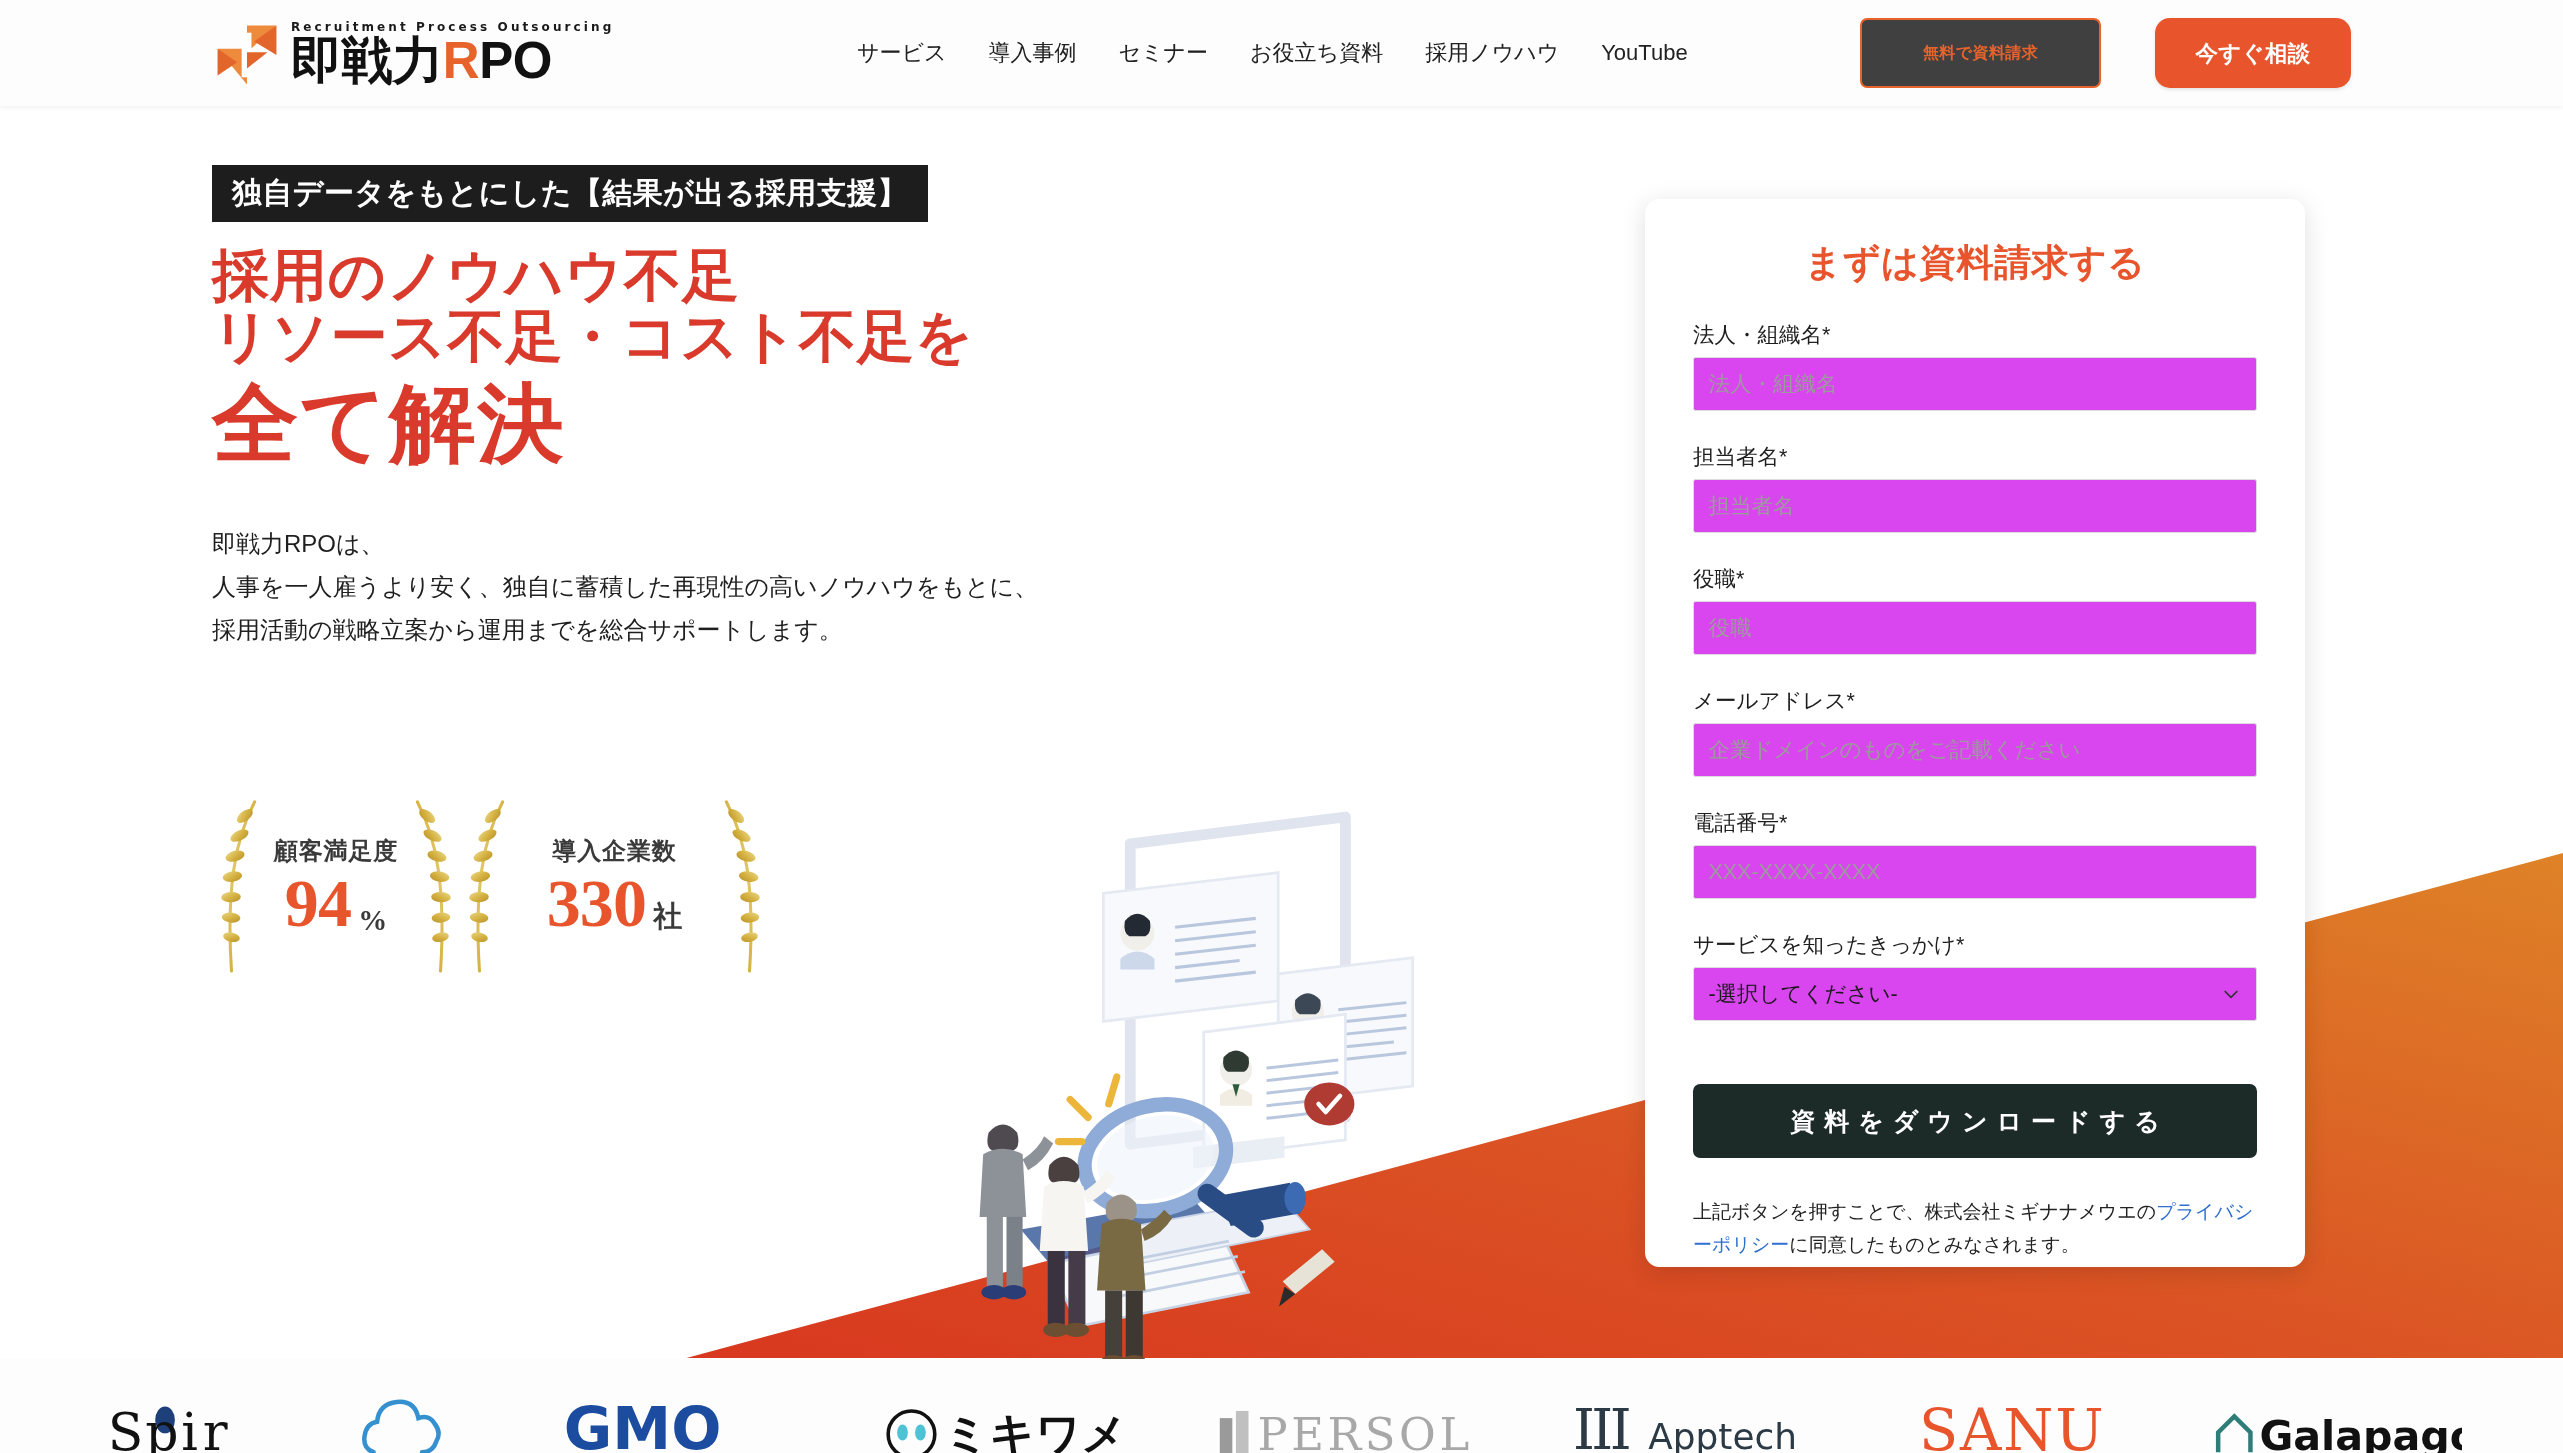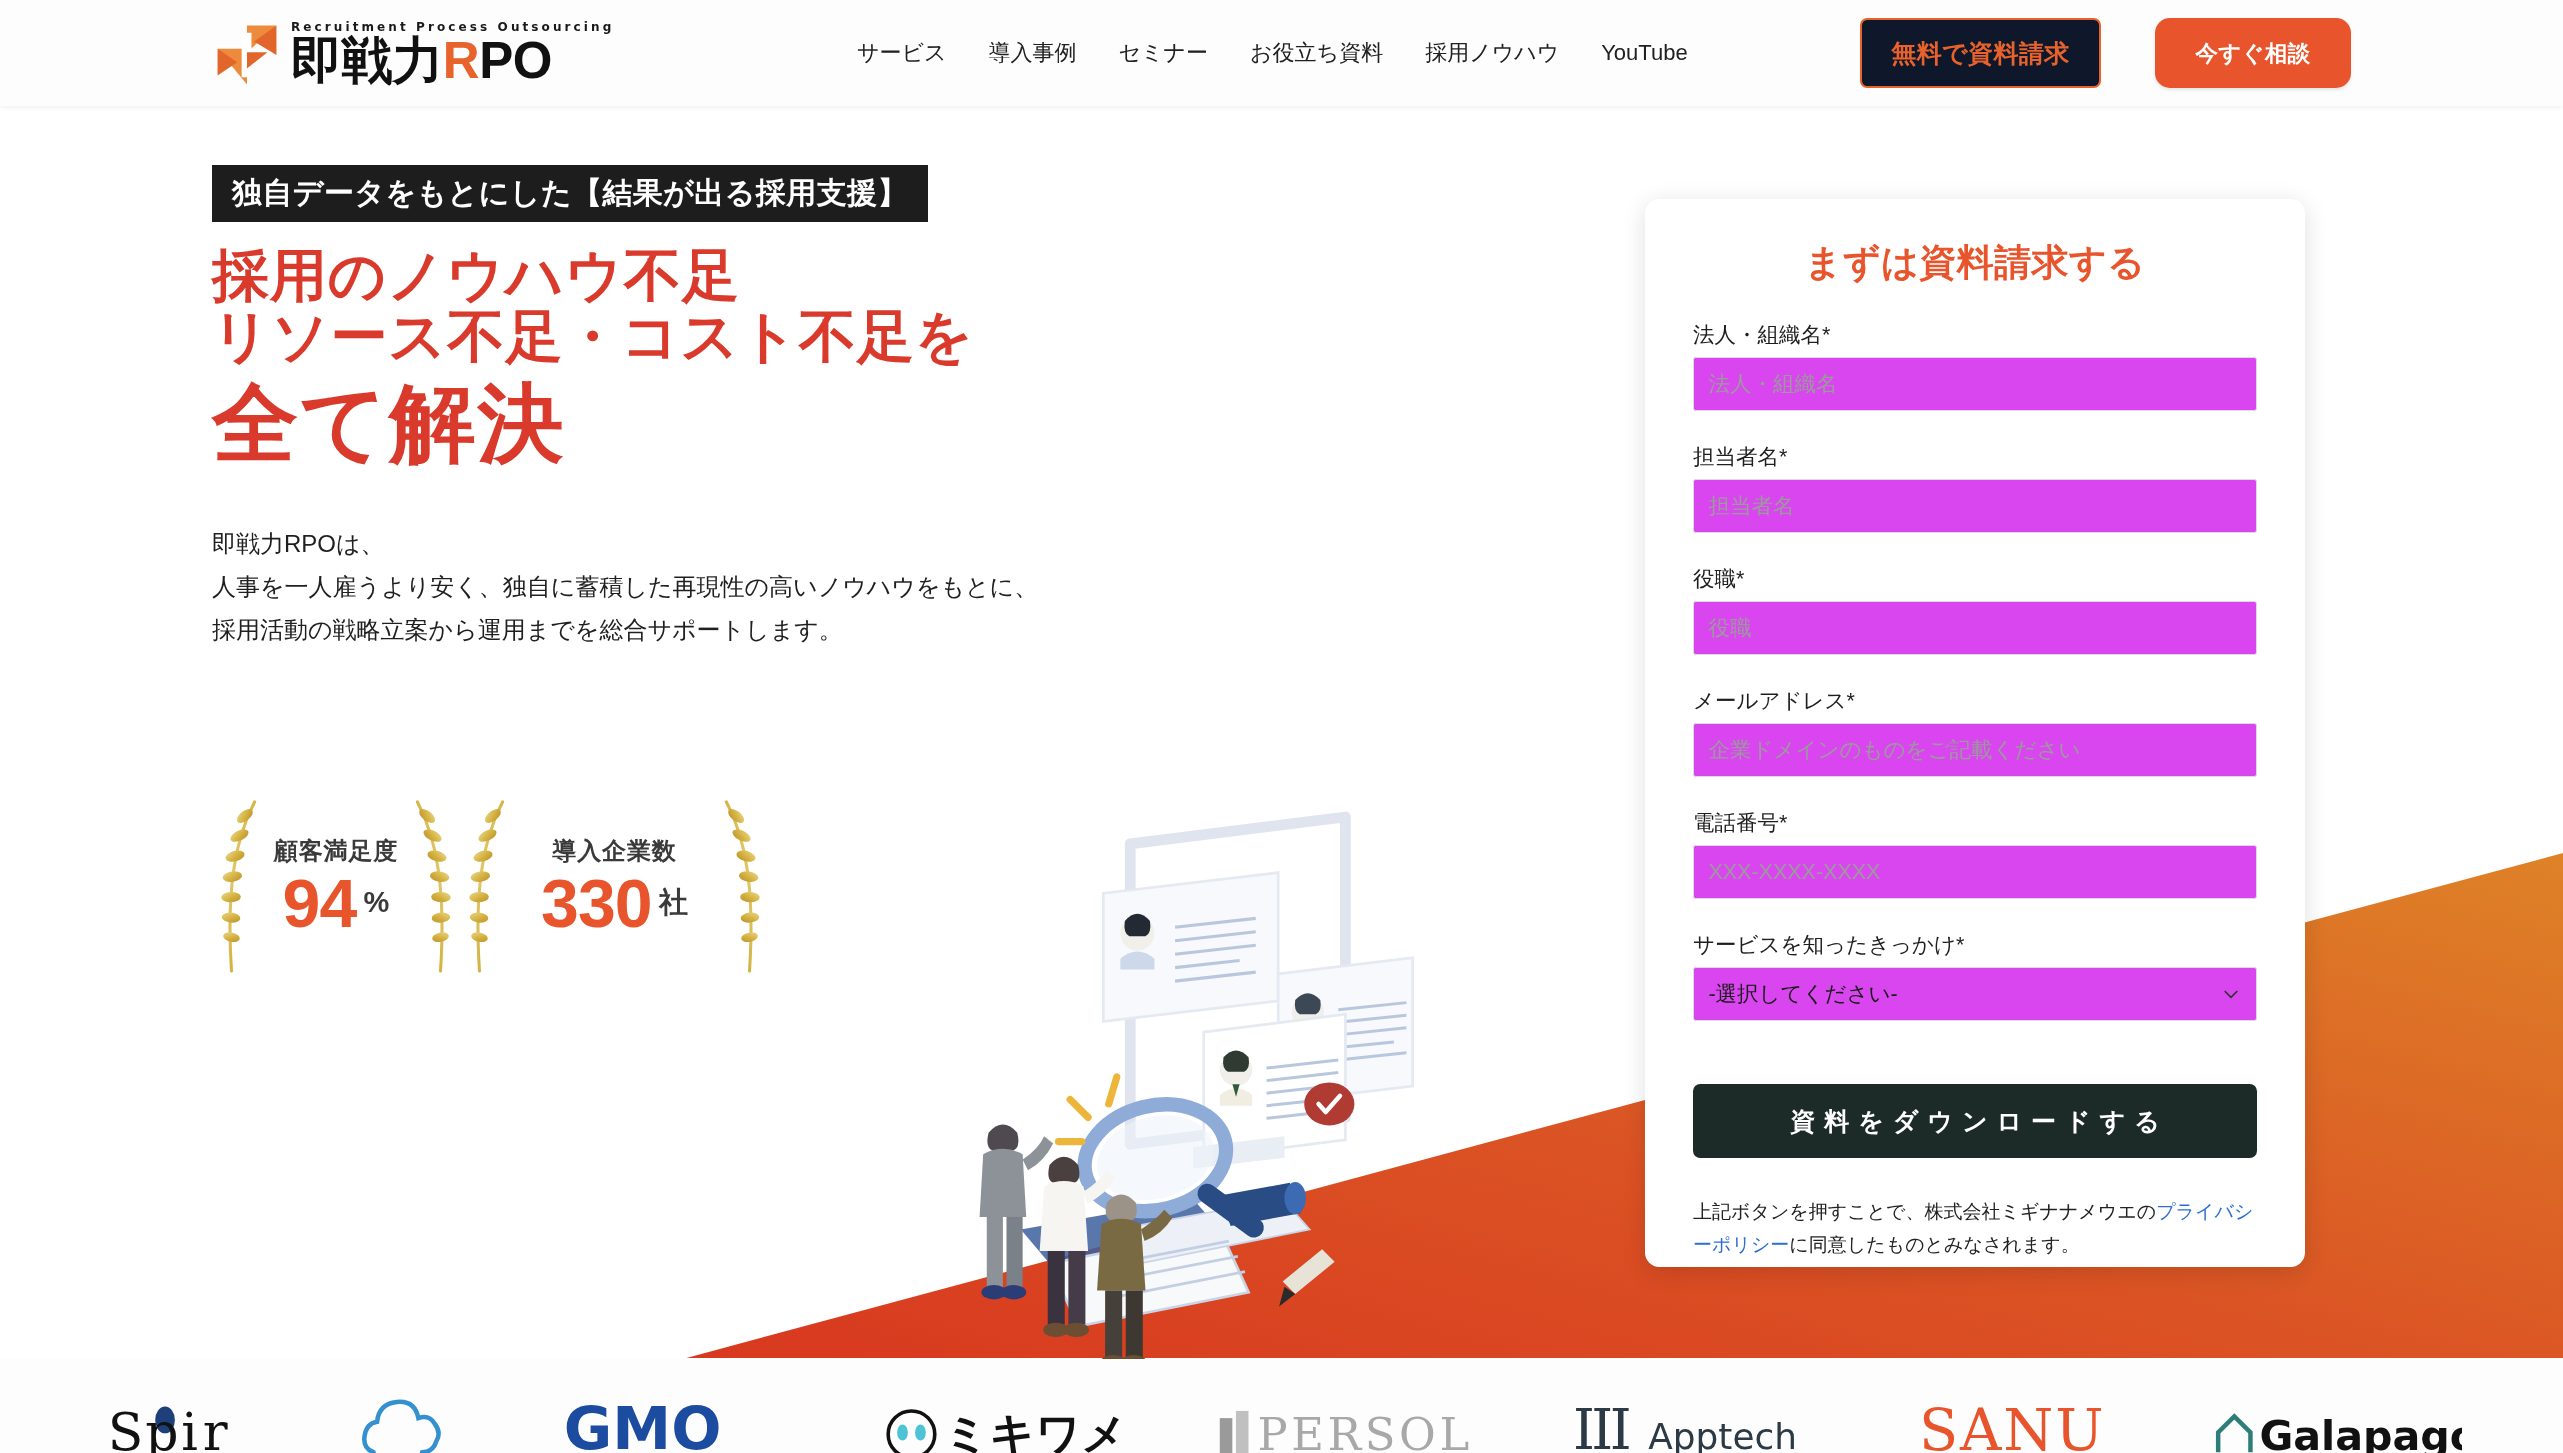--- a/index.html
+++ b/index.html
@@ -41,21 +41,21 @@
     display: flex; align-items: center; gap: 42px;
   }
   .nav a {
     font-size: 22px; color: #212121; text-decoration: none;
     white-space: nowrap; font-weight: 400;
   }
 
   .header-ctas { position: absolute; right: 212px; top: 0; height: 106px; display: flex; align-items: center; gap: 54px; }
   .btn-outline {
     width: 241px; height: 70px; border: 2.7px solid #E8622B; border-radius: 7.2px;
-    background: #0f172a; color: #E8622B; font-size: 25px; font-weight: 700;
+    background: #404040; color: #E8622B; font-size: 16px; font-weight: 700;
     display: flex; align-items: center; justify-content: center;
     letter-spacing: 0.4px; cursor: pointer; white-space: nowrap;
   }
   .btn-solid {
     width: 196px; height: 70px; border: none; border-radius: 15px;
     background: #E8552C; color: #fff; font-size: 22.4px; font-weight: 700;
     display: flex; align-items: center; justify-content: center;
     letter-spacing: 0.4px; cursor: pointer; white-space: nowrap;
     box-shadow: 0 1.8px 3.6px rgba(0,0,0,.10);
   }
@@ -77,21 +77,21 @@
     font-size: 86px; letter-spacing: 1.8px; line-height: 1.12; margin-top: 7.2px;
   }
   .hero-desc { margin-top: 52px; color: #1f1f1f; font-size: 24px; line-height: 1.78; }
   .hero-desc div { white-space: nowrap; }
 
   
   .stats { position: absolute; left: 224px; top: 783px; display: flex; gap: 32px; z-index: 21; }
   .stat { position: relative; width: 224px; height: 206px; display: flex; flex-direction: column; align-items: center; justify-content: center; }
   .stat.wide { width: 269px; }
   .stat-label { font-size: 24px; font-weight: 700; color: #3a3a3a; letter-spacing: 0.9px; margin-bottom: 1.8px; white-space: nowrap; }
-  .stat-value { display: flex; align-items: center; white-space: nowrap; }
+  .stat-value { display: flex; align-items: flex-end; white-space: nowrap; font-family: Liberation Serif, serif; }
   .stat-num { font-size: 68px; font-weight: 900; color: #E8552C; letter-spacing: -0.9px; line-height: 1; }
   .stat-unit { font-size: 29px; font-weight: 700; color: #3a3a3a; margin-left: 7.2px; }
   .laurel { position: absolute; top: 12.6px; width: 41px; height: 179px; }
   .laurel.left { left: -5.4px; }
   .laurel.right { right: -5.4px; transform: scaleX(-1); }
   .stat.wide .laurel.left { left: -12.6px; }
   .stat.wide .laurel.right { right: -12.6px; }
 
   
   .illus { position: absolute; left: 924px; top: 808px; width: 538px; height: 556px; z-index: 18; }

